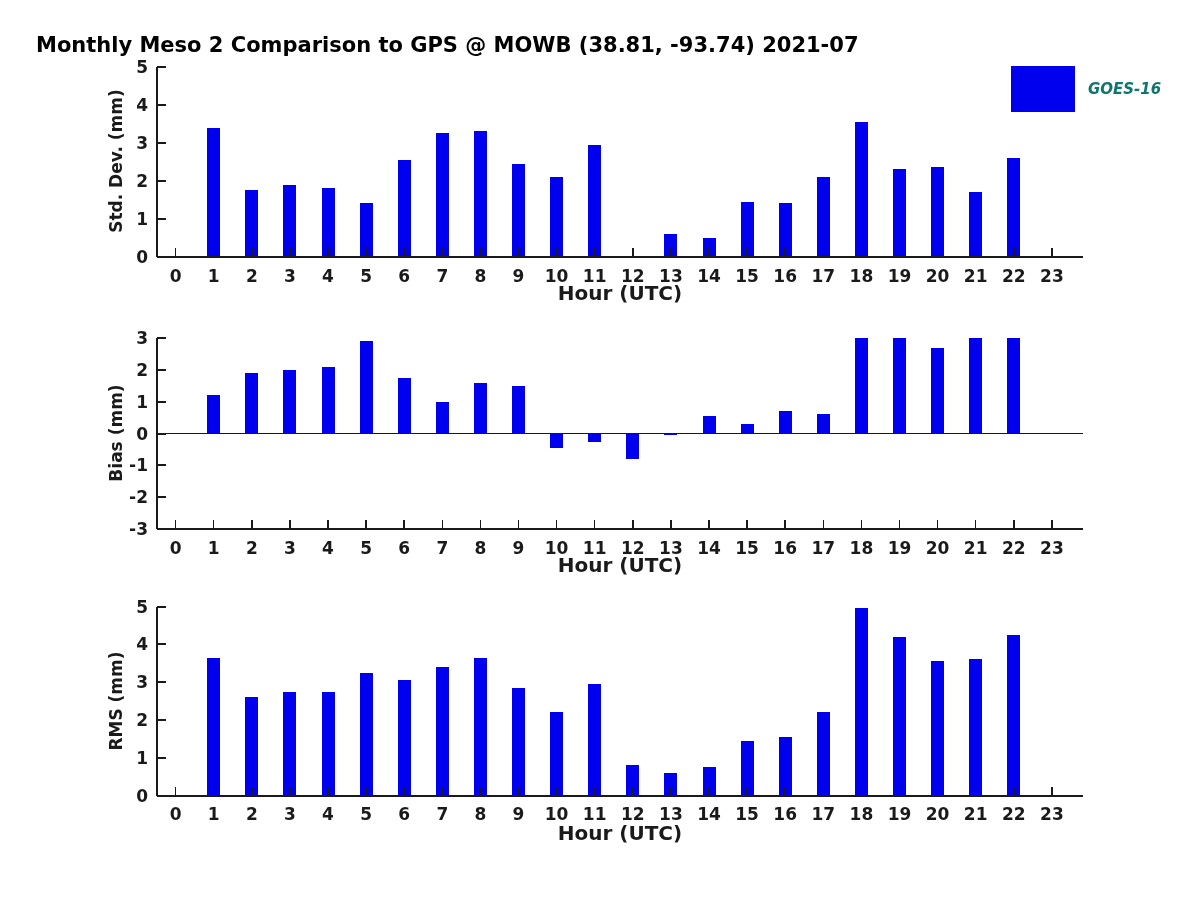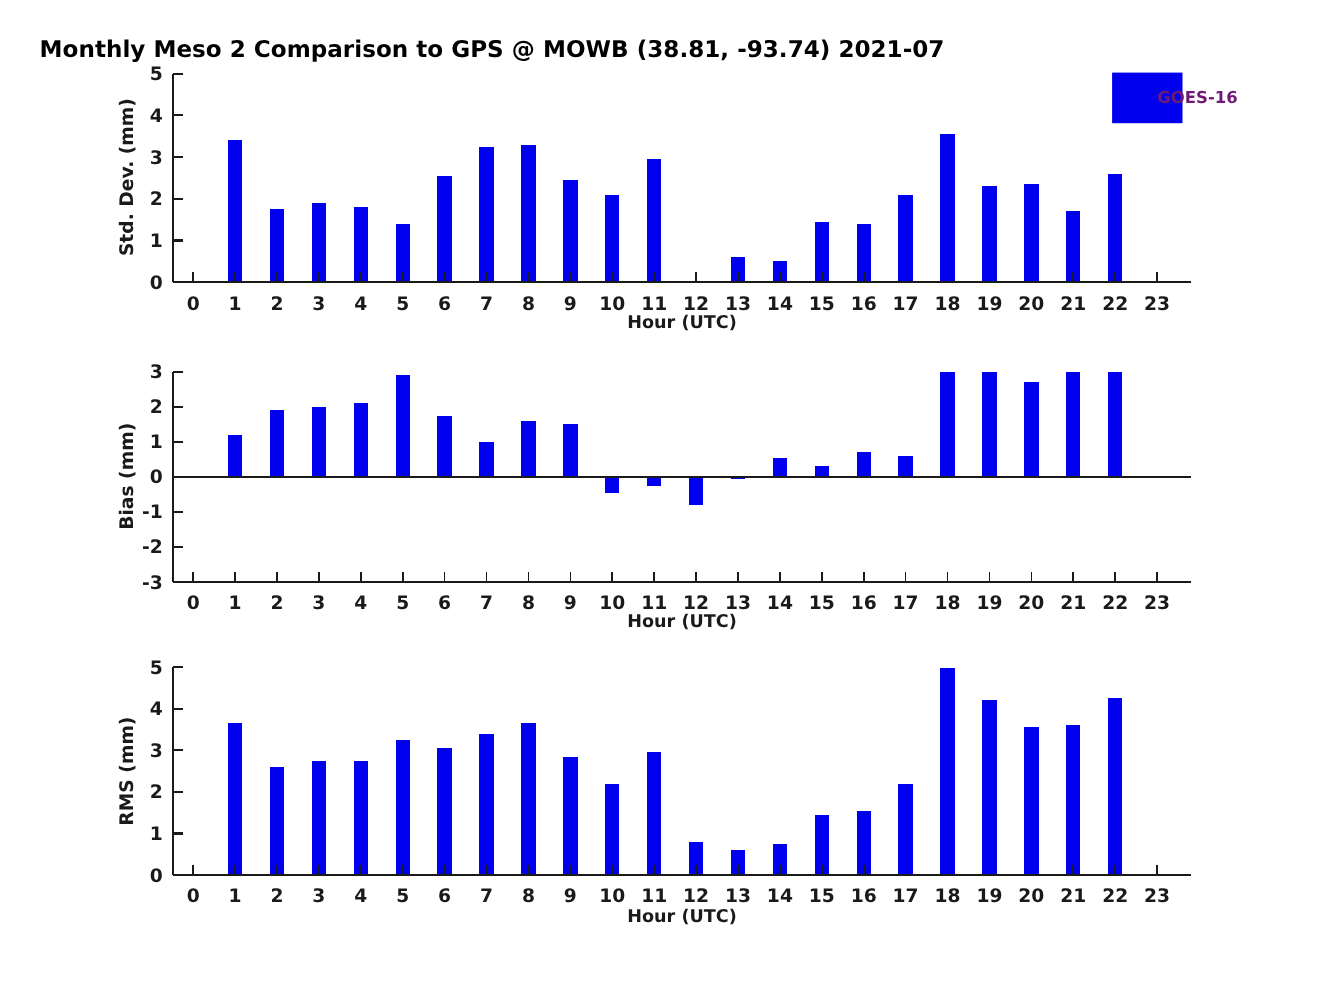--- a/index.html
+++ b/index.html
@@ -12,27 +12,27 @@
     font-size:21px; font-weight:bold; color:#000;
     white-space:nowrap;
   }
   .ylabel {
     position:absolute; width:220px; height:22px; line-height:22px;
     text-align:center; transform:rotate(-90deg);
     font-size:17px; font-weight:bold; color:#1a1a1a; white-space:nowrap;
   }
   .xlabel {
     position:absolute; width:200px; height:20px; line-height:20px;
-    text-align:center; font-size:16px; font-weight:bold; color:#1a1a1a;
+    text-align:center; font-size:20px; font-weight:bold; color:#1a1a1a;
   }
   .chart-svg { position:absolute; left:0; width:1200px; }
   .legend-swatch { position:absolute; left:1011px; top:66px; width:64px; height:46px; }
   .legend-label {
-    position:absolute; left:1052px; top:80px; height:18px; line-height:18px;
-    font-size:15px; font-weight:bold; color:#701a75; white-space:nowrap;
+    position:absolute; left:1088px; top:80px; height:18px; line-height:18px;
+    font-size:15px; font-weight:bold; color:#0f766e; white-space:nowrap;font-style:italic;
   }
   .ticktext { font-family:"DejaVu Sans", sans-serif; font-size:17px; font-weight:bold; fill:#1a1a1a; }
 </style>
 </head>
 <body>
 
 <div id="figure">
 
   <div class="fig-title">Monthly Meso 2 Comparison to GPS @ MOWB (38.81, -93.74) 2021-07</div>
 

